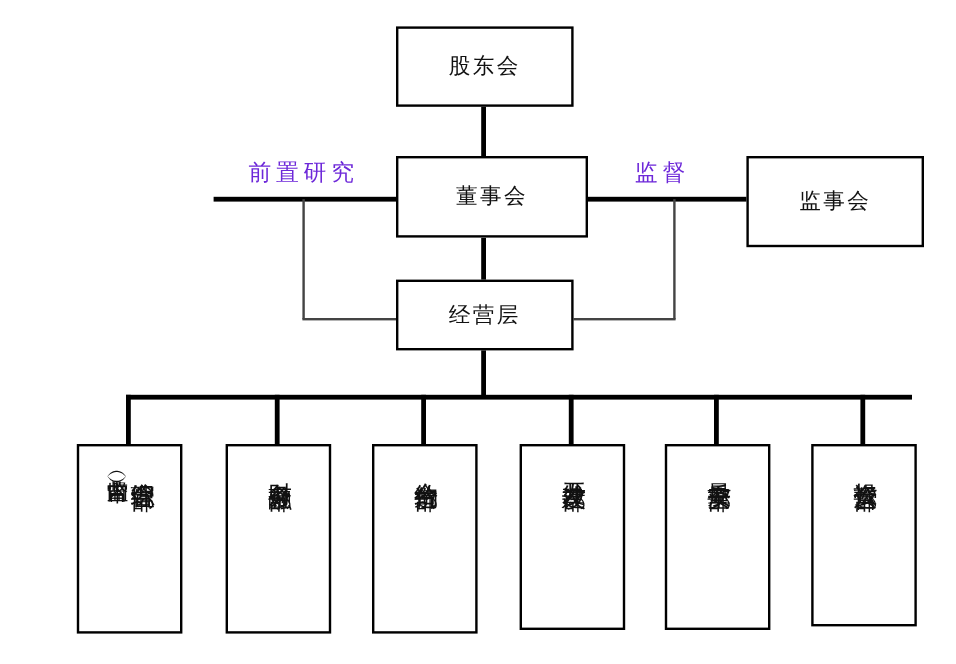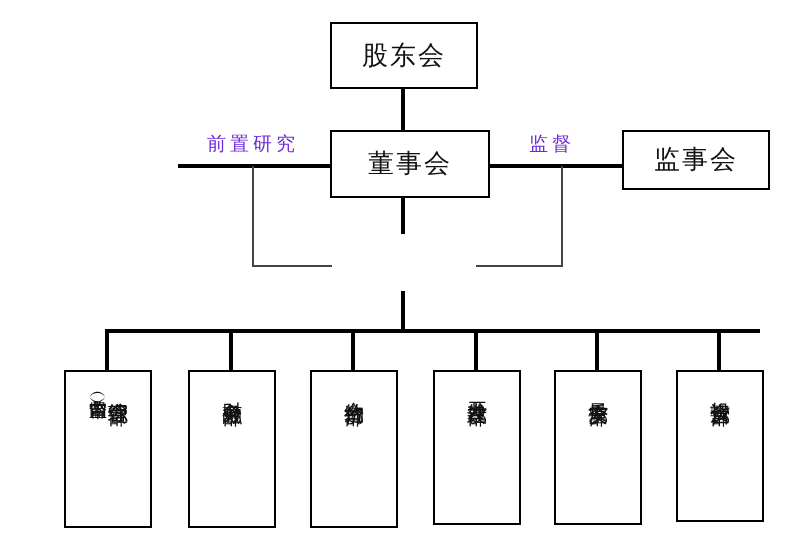--- a/index.html
+++ b/index.html
@@ -20,21 +20,21 @@
     box-sizing: border-box;
     border: 2px solid #000000;
     background: #ffffff;
     display: flex;
     align-items: center;
     justify-content: center;
     color: #111111;
     z-index: 3;
   }
   .node-label {
-    font-size: 26px;
+    font-size: 18px;
     letter-spacing: 2px;
     line-height: 1.2;
     white-space: nowrap;
   }
   .dept {
     border-width: 2px;
     align-items: flex-start;
     justify-content: center;
     padding-top: 14px;
   }
@@ -112,24 +112,27 @@
 
   <div class="node" style="left:330px; top:22px; width:148px; height:67px;">
     <span class="node-label">股东会</span>
   </div>
 
 
   <div class="node" style="left:330px; top:130px; width:160px; height:68px;">
     <span class="node-label">董事会</span>
   </div>
 
-  <div class="node" style="left:622px; top:130px; width:148px; height:60px;">
+  <div class="node" style="left:622px; top:130px; width:148px; height:76px;">
     <span class="node-label">监事会</span>
   </div>
 
+  <div class="node" style="left:330px; top:233px; width:148px; height:59px;">
+    <span class="node-label">经营层</span>
+  </div>
 
   <div class="node dept" style="left:64px; top:370px; width:88px; height:158px;">
     <div class="dept-inner">
       <span class="v-text">综合管理部</span>
       <span class="v-text sub">（内审监督）</span>
     </div>
   </div>
 
   <div class="node dept" style="left:188px; top:370px; width:88px; height:158px;">
     <div class="dept-inner">

